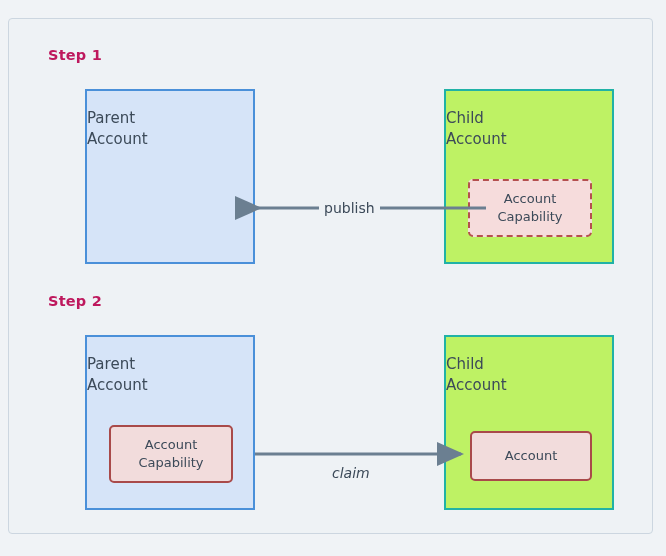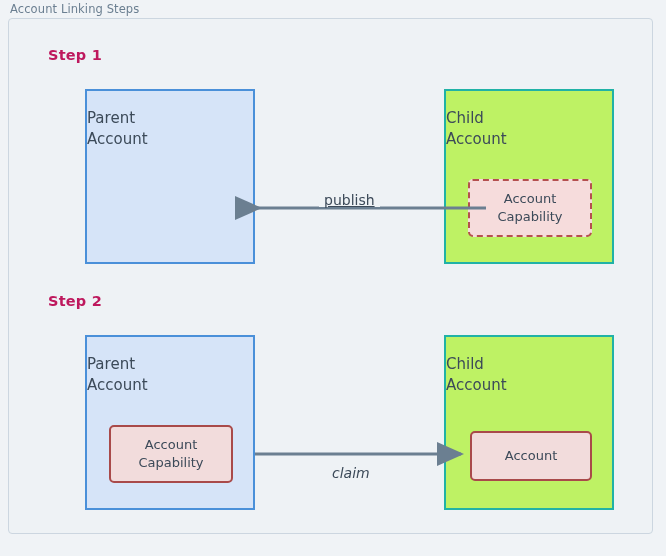--- a/index.html
+++ b/index.html
@@ -123,21 +123,20 @@
     padding: 0 5px;
     white-space: nowrap;
     line-height: 1;
   }
 </style>
 </head>
 <body>
 
 <div id="root">
 
-  <div class="frame-title">Account Linking Steps</div>
 
   <div class="frame"></div>
 
   <div class="step-label" id="step1-label">Step 1</div>
 
   <div class="acct-box parent" style="left:85px; top:89px; width:170px; height:175px;">
     <div class="acct-title" style="top:17px;">Parent
 Account</div>
   </div>
 
@@ -149,21 +148,21 @@
   </div>
 
   <svg class="arrow-svg" style="left:228px; top:200px;" width="258" height="16" viewBox="0 0 258 16">
     <defs>
       <marker id="arrowhead-left" markerWidth="9" markerHeight="8" refX="8" refY="4" orient="auto">
         <path d="M9,0 L0,4 L9,8 Z" fill="#6b7f91"></path>
       </marker>
     </defs>
     <line x1="258" y1="8" x2="10" y2="8" stroke="#6b7f91" stroke-width="3" marker-end="url(#arrowhead-left)"></line>
   </svg>
-  <div class="arrow-label" style="left:319px; top:193px;text-decoration:underline;">publish</div>
+  <div class="arrow-label" style="left:319px; top:201px;">publish</div>
 
   <div class="step-label" id="step2-label">Step 2</div>
 
   <div class="acct-box parent" style="left:85px; top:335px; width:170px; height:175px;">
     <div class="acct-title" style="top:17px;">Parent
 Account</div>
     <div class="inner-box cap-solid" style="left:22px; top:88px; width:124px; height:58px;">Account
 Capability</div>
   </div>
 

